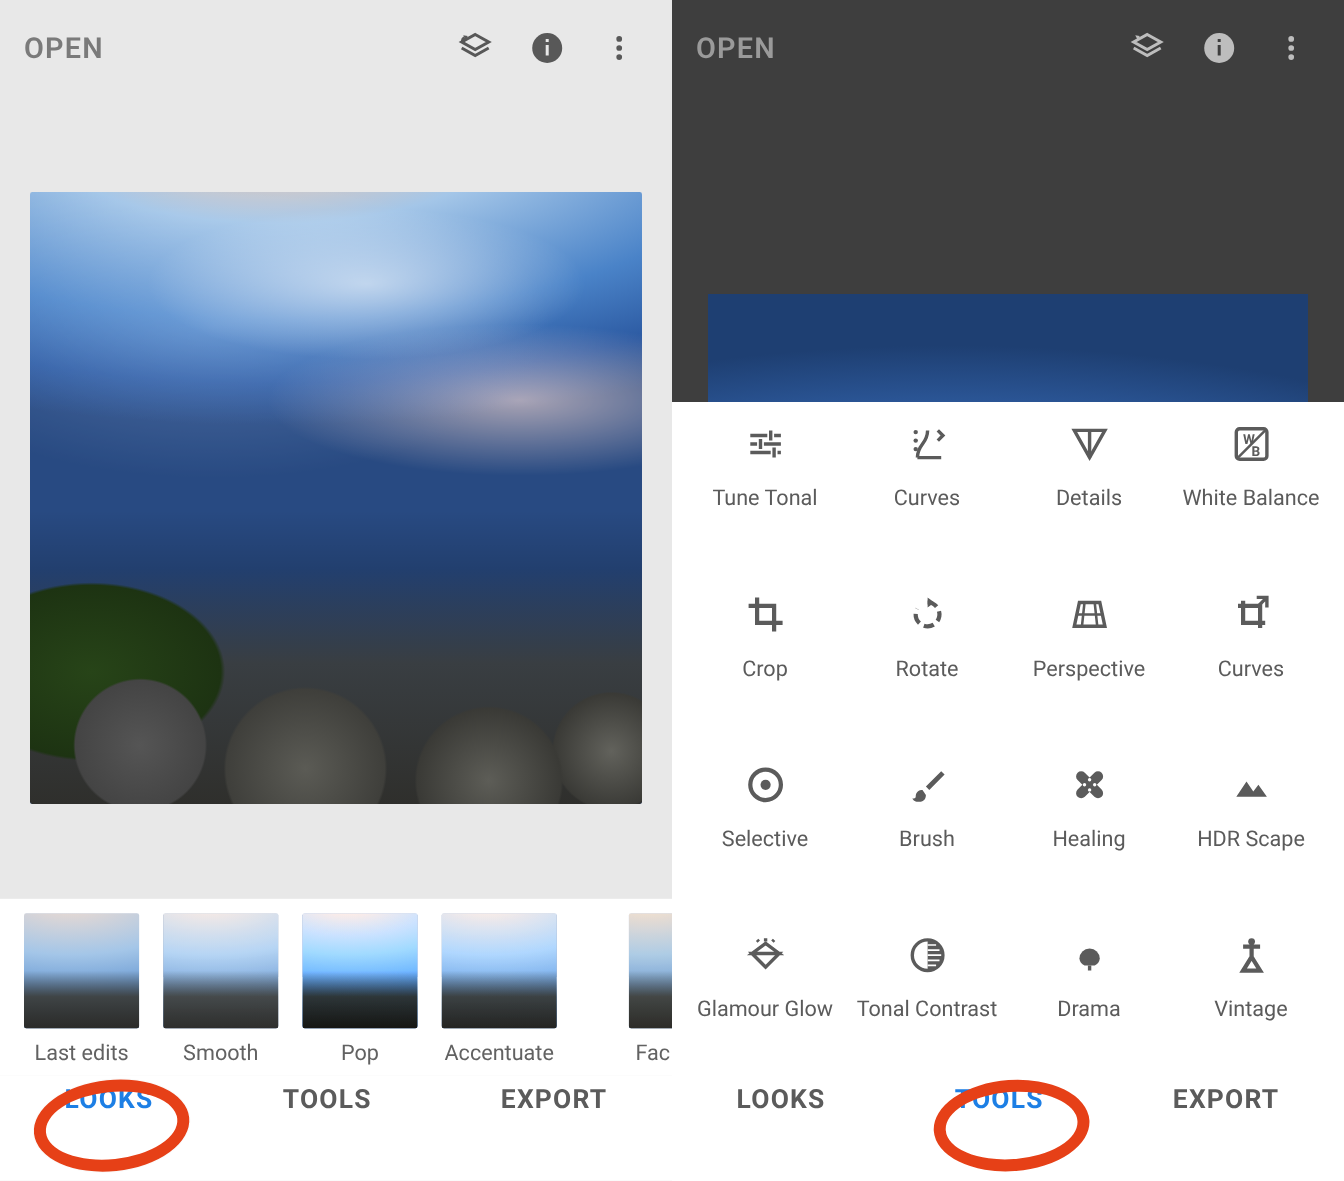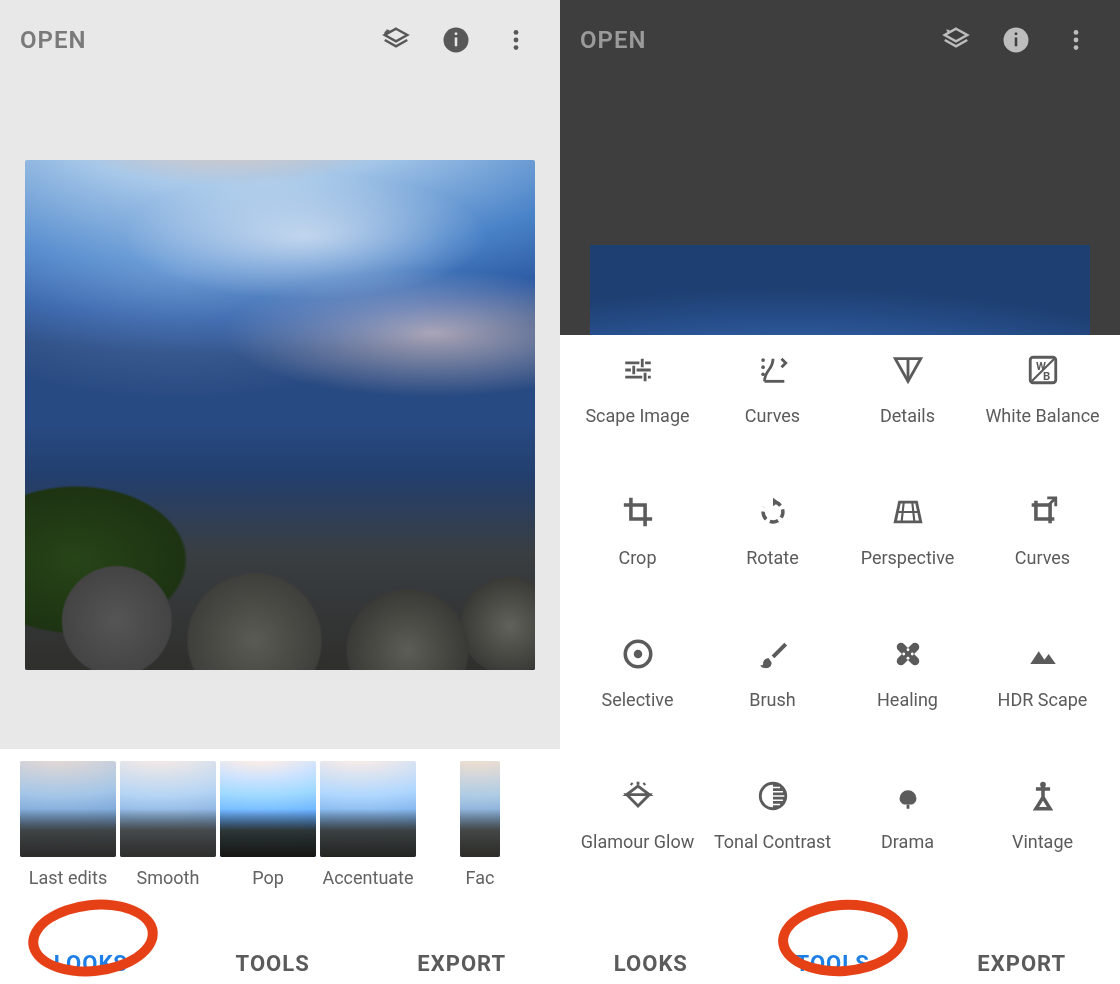--- a/index.html
+++ b/index.html
@@ -44,39 +44,39 @@
     background:
       radial-gradient(circle 90px at 18% 80%, #555 0%, #444 60%, transparent 62%),
       radial-gradient(circle 110px at 45% 88%, #5b5b55 0%, #3f3f3b 60%, transparent 62%),
       radial-gradient(circle 100px at 75% 92%, #5d5d57 0%, #3a3a36 60%, transparent 62%),
       radial-gradient(circle 80px at 95% 82%, #62625c 0%, #3a3a36 60%, transparent 62%),
       radial-gradient(ellipse 180px 120px at 10% 55%, #274418 0%, #1d3312 60%, transparent 62%),
       linear-gradient(to bottom, rgba(0,0,0,0) 0%, rgba(0,0,0,.15) 20%, rgba(60,60,55,.85) 52%, #2f2f2c 100%);
   }
 
   .looks-strip-wrap { background:#fff; padding-top:12px; overflow:hidden; }
-  .looks-strip { display:flex; gap:4px; padding:0 20px 8px; overflow:hidden; }
+  .looks-strip { display:flex; gap:20px; padding:0 20px 8px; overflow:hidden; }
   .look-item { width:96px; flex:0 0 96px; text-align:center; cursor:pointer; }
   .look-item.partial { width:40px; flex:0 0 40px;margin-left:40px; }
   .look-thumb {
     width:96px; height:96px; border-radius:2px;
     background:
       radial-gradient(ellipse 500px 200px at 40% -10%, #f2dccf 0%, #a4c6e8 22%, #3f79c2 48%, #284a82 70%),
       linear-gradient(to bottom, #284a82 0%, #284a82 55%, #b5bec6 55%, #4d4d47 80%, #3b3b37 100%);
     position:relative; overflow:hidden;
   }
   .look-thumb::after{
     content:""; position:absolute; left:0; right:0; bottom:0; height:50%;
     background: linear-gradient(to bottom, rgba(0,0,0,0) 0%, rgba(60,60,55,.9) 45%, #2b2b29 100%);
   }
   .look-item.partial .look-thumb{ width:40px; }
   .look-label { color:#626262; font-size:18px; margin-top:10px; white-space:nowrap; overflow:hidden; }
 
   .bottom-tabs {
-    background:#fff; height:88px; display:flex; align-items:flex-end; justify-content:space-around;
+    background:#fff; height:88px; display:flex; align-items:flex-start; justify-content:space-around;
     border-top:0;
   }
   .bottom-tab { font-size:22px; font-weight:700; letter-spacing:1px; color:#5b5b5b; cursor:pointer; padding:8px 18px; }
   .bottom-tab.active { color:#1d7fe5; }
 
   .circle-annot {
     position:absolute; border:10px solid #e64017; border-radius:50%;
     width:130px; height:76px; transform:rotate(-6deg); pointer-events:none;
     box-shadow: 0 0 0 1px rgba(0,0,0,.02);
   }
@@ -205,21 +205,21 @@
     </div>
   </div>
 
   <div class="tools-sheet">
     <div class="tools-grid">
 
       <div class="tool-cell">
         <svg viewBox="0 0 24 24">
             <path d="M3 6h10v2H3zM17 6h4v2h-4zM14 4h2v6h-2zM3 11h4v2H3zM11 11h10v2H11zM8 9h2v6H8zM3 16h12v2H3zM19 16h2v2h-2zM16 14h2v6h-2z"></path>
           </svg>
-        <div class="tool-label">Scape Image</div>
+        <div class="tool-label">Tune Tonal</div>
       </div>
       <div class="tool-cell">
         <svg viewBox="0 0 24 24">
             <circle cx="5" cy="5" r="1.3"></circle>
             <circle cx="5" cy="10" r="1.3"></circle>
             <circle cx="5" cy="15" r="1.3"></circle>
             <path d="M6 20c0-8 6-8 6-16" fill="none" stroke="#5b5b5b" stroke-width="2"></path>
             <path d="M6 20h14" stroke="#5b5b5b" stroke-width="2"></path>
             <path d="M18 4l3 3-3 3" fill="none" stroke="#5b5b5b" stroke-width="2"></path>
           </svg>

